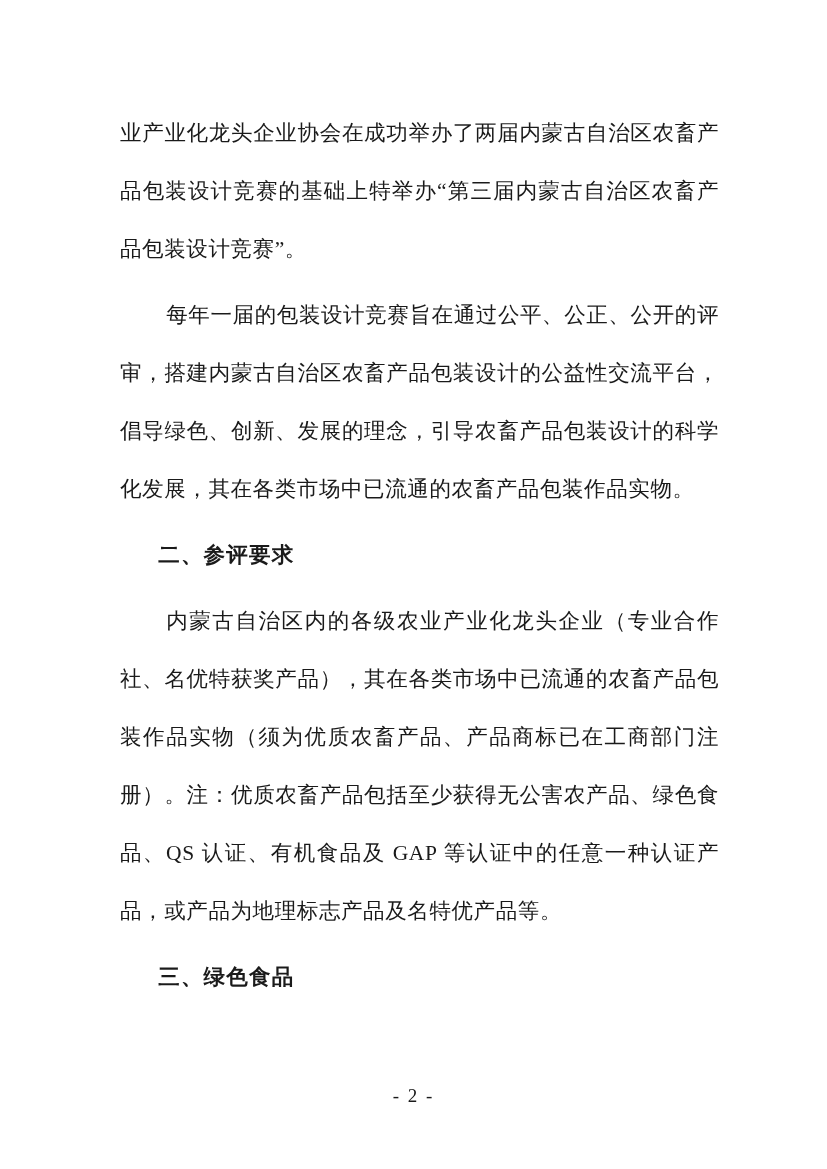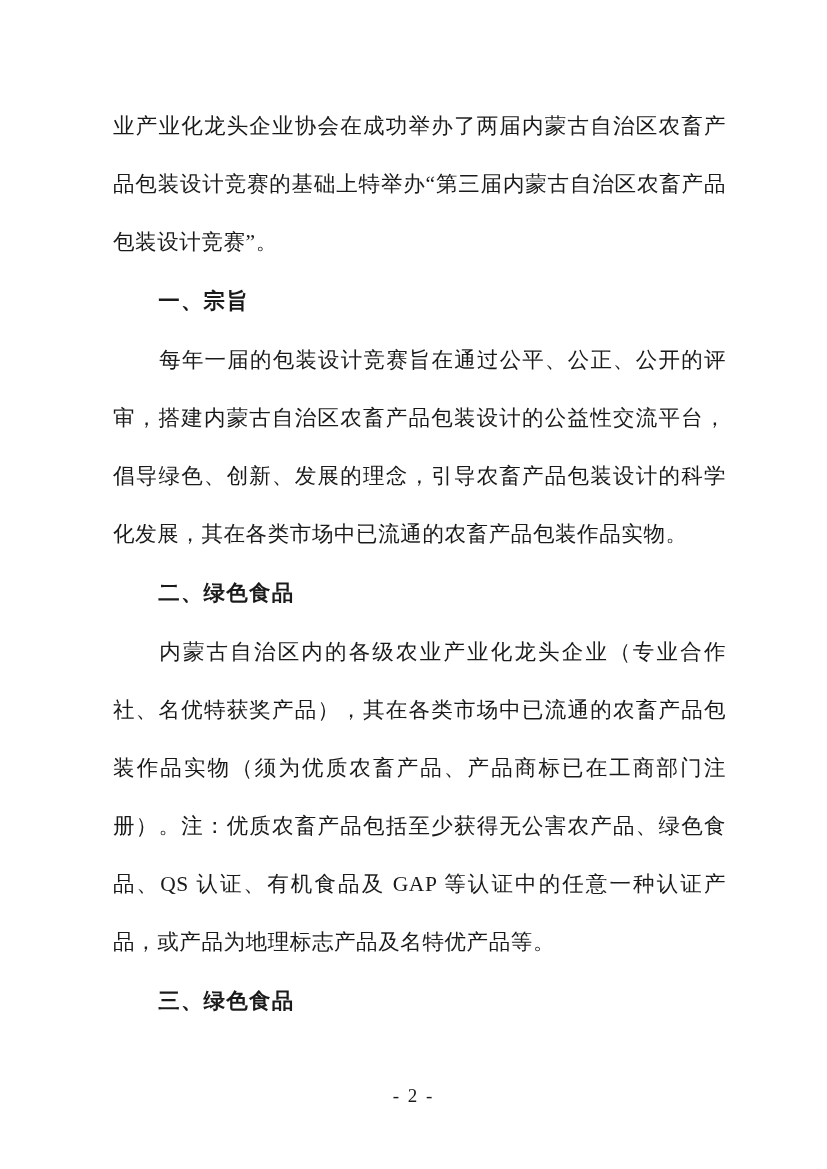--- a/index.html
+++ b/index.html
@@ -22,21 +22,21 @@
     padding: 96px 100px 60px 112px;
   }
   .doc-body {
     font-size: 21.5px;
     line-height: 58px;
     letter-spacing: 0.6px;
     text-align: justify;
     text-justify: inter-ideograph;
   }
   .para {
-    margin: 1px;
+    margin: 8px;
     text-indent: 0;
   }
   .para.indent {
     text-indent: 2.15em;
   }
   .heading {
     margin: 0;
     font-weight: bold;
     font-size: 21.5px;
     line-height: 58px;
@@ -53,20 +53,19 @@
     letter-spacing: 2px;
     color: #1a1a1a;
   }
 </style>
 </head>
 <body>
 
 <div class="page">
   <div class="doc-body">
     <p class="para">业产业化龙头企业协会在成功举办了两届内蒙古自治区农畜产品包装设计竞赛的基础上特举办“第三届内蒙古自治区农畜产品包装设计竞赛”。</p>
-    <p class="heading">一、宗旨</p>
     <p class="para indent">每年一届的包装设计竞赛旨在通过公平、公正、公开的评审，搭建内蒙古自治区农畜产品包装设计的公益性交流平台，倡导绿色、创新、发展的理念，引导农畜产品包装设计的科学化发展，其在各类市场中已流通的农畜产品包装作品实物。</p>
-    <p class="heading">二、绿色食品</p>
+    <p class="heading">二、参评要求</p>
     <p class="para indent">内蒙古自治区内的各级农业产业化龙头企业（专业合作社、名优特获奖产品），其在各类市场中已流通的农畜产品包装作品实物（须为优质农畜产品、产品商标已在工商部门注册）。注：优质农畜产品包括至少获得无公害农产品、绿色食品、QS 认证、有机食品及 GAP 等认证中的任意一种认证产品，或产品为地理标志产品及名特优产品等。</p>
     <p class="heading">三、绿色食品</p>
   </div>
   <div class="page-number">- 2 -</div>
 </div>
 
 </body></html>

